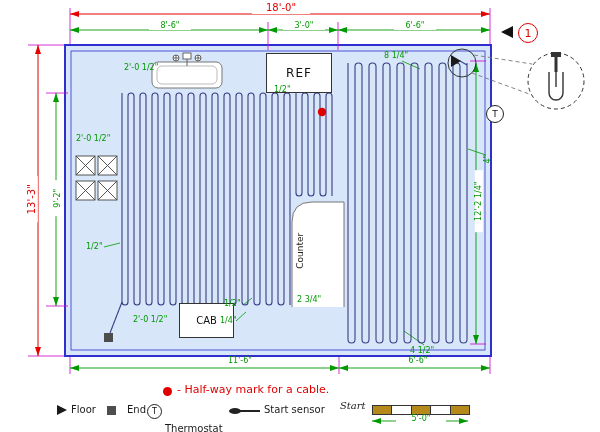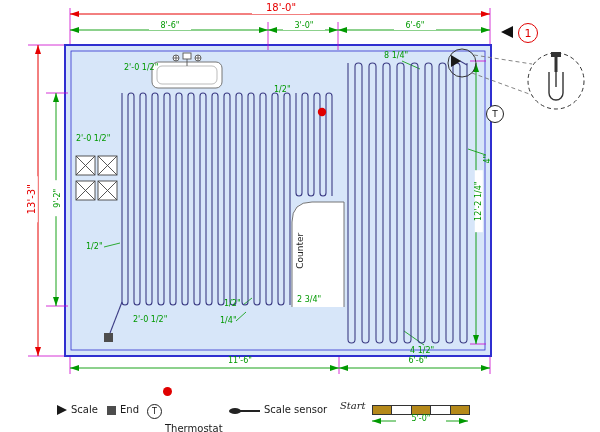--- a/index.html
+++ b/index.html
@@ -162,41 +162,44 @@
 <div class="lbl g" style="left:274px;top:86px">1/2"</div>
 <div class="lbl g" style="left:384px;top:52px">8 1/4"</div>
 <div class="lbl g" style="left:76px;top:135px">2'-0 1/2"</div>
 <div class="lbl g" style="left:86px;top:243px">1/2"</div>
 <div class="lbl g" style="left:133px;top:316px">2'-0 1/2"</div>
 <div class="lbl g" style="left:224px;top:300px">1/2"</div>
 <div class="lbl g" style="left:220px;top:317px">1/4"</div>
 <div class="lbl g" style="left:297px;top:296px">2 3/4"</div>
 <div class="lbl g" style="left:410px;top:347px">4 1/2"</div>
 
+<div class="box" style="left:266px;top:53px;width:64px;height:38px;font-size:12px;letter-spacing:1px">REF</div>
+<div class="box" style="left:179px;top:303px;width:53px;height:33px;font-size:10px">CAB</div>
 <div class="lbl c rot" style="left:278px;top:246px;width:46px;color:#222;font-size:9px">Counter</div>
 
 <div class="circ" style="left:518px;top:23px;width:18px;height:18px;border:1.5px solid #e00000;color:#e00000;font-size:11px">1</div>
 <div class="circ" style="left:486px;top:105px;width:16px;height:16px;border:1.2px solid #222;color:#111;font-size:9px">T</div>
 
 <div class="dot" style="left:163px;top:387px"></div>
+<div class="lbl" style="left:177px;top:384px;color:#e00000;font-size:11px">- Half-way mark for a cable.</div>
 
 <div class="tri" style="left:57px;top:405px"></div>
-<div class="lbl k" style="left:71px;top:405px">Scale</div>
+<div class="lbl k" style="left:71px;top:405px">Floor</div>
 
 <div class="sq" style="left:107px;top:406px"></div>
-<div class="lbl k" style="left:120px;top:405px">End</div>
+<div class="lbl k" style="left:127px;top:405px">End</div>
 
 <div class="circ" style="left:147px;top:404px;width:13px;height:13px;border:1.2px solid #222;color:#111;font-size:8px">T</div>
 <div class="lbl k" style="left:165px;top:424px">Thermostat</div>
 
 <svg style="left:228px;top:407px;z-index:5" width="34" height="8">
   <ellipse cx="7" cy="4" rx="6" ry="3" fill="#222"></ellipse>
   <line x1="12" y1="4" x2="32" y2="4" stroke="#222" stroke-width="2"></line>
 </svg>
-<div class="lbl k" style="left:264px;top:405px">Scale sensor</div>
+<div class="lbl k" style="left:264px;top:405px">Start sensor</div>
 
 <div class="lbl serif-i" style="left:340px;top:401px;color:#222;font-size:10px">Start</div>
 <div class="scalebar" style="left:372px;top:405px">
   <div class="sega"></div>
   <div class="segb"></div>
   <div class="sega"></div>
   <div class="segb"></div>
   <div class="sega"></div>
 </div>
 <div class="lbl g c wbg" style="left:396px;top:415px;width:48px">5'-0"</div>

